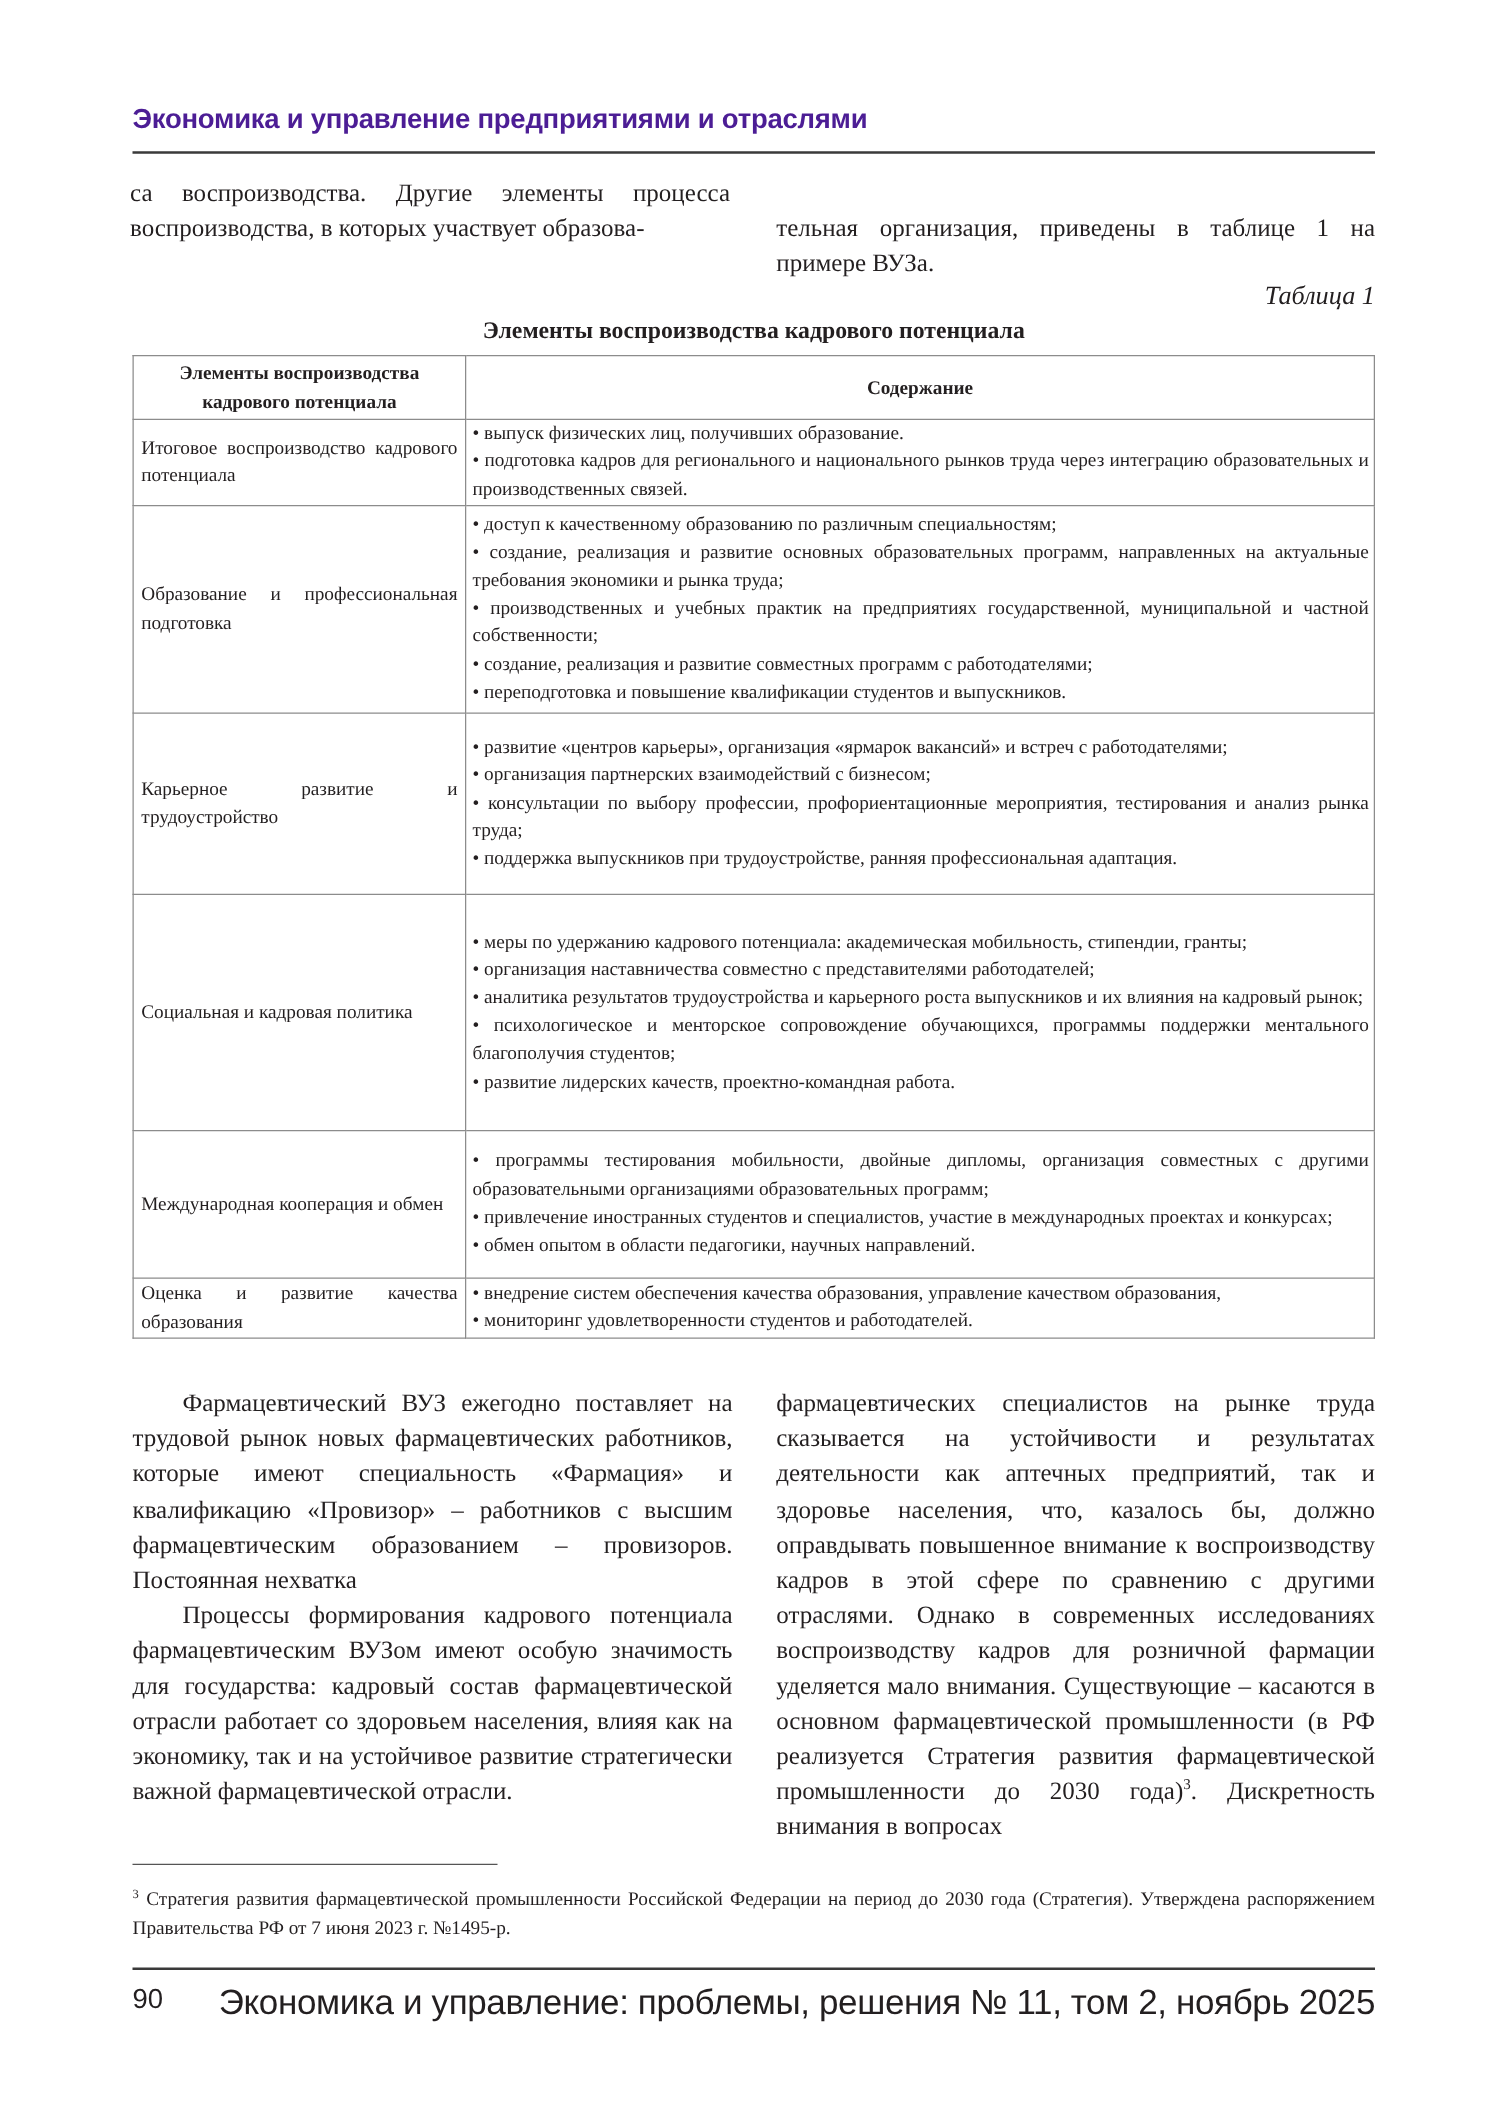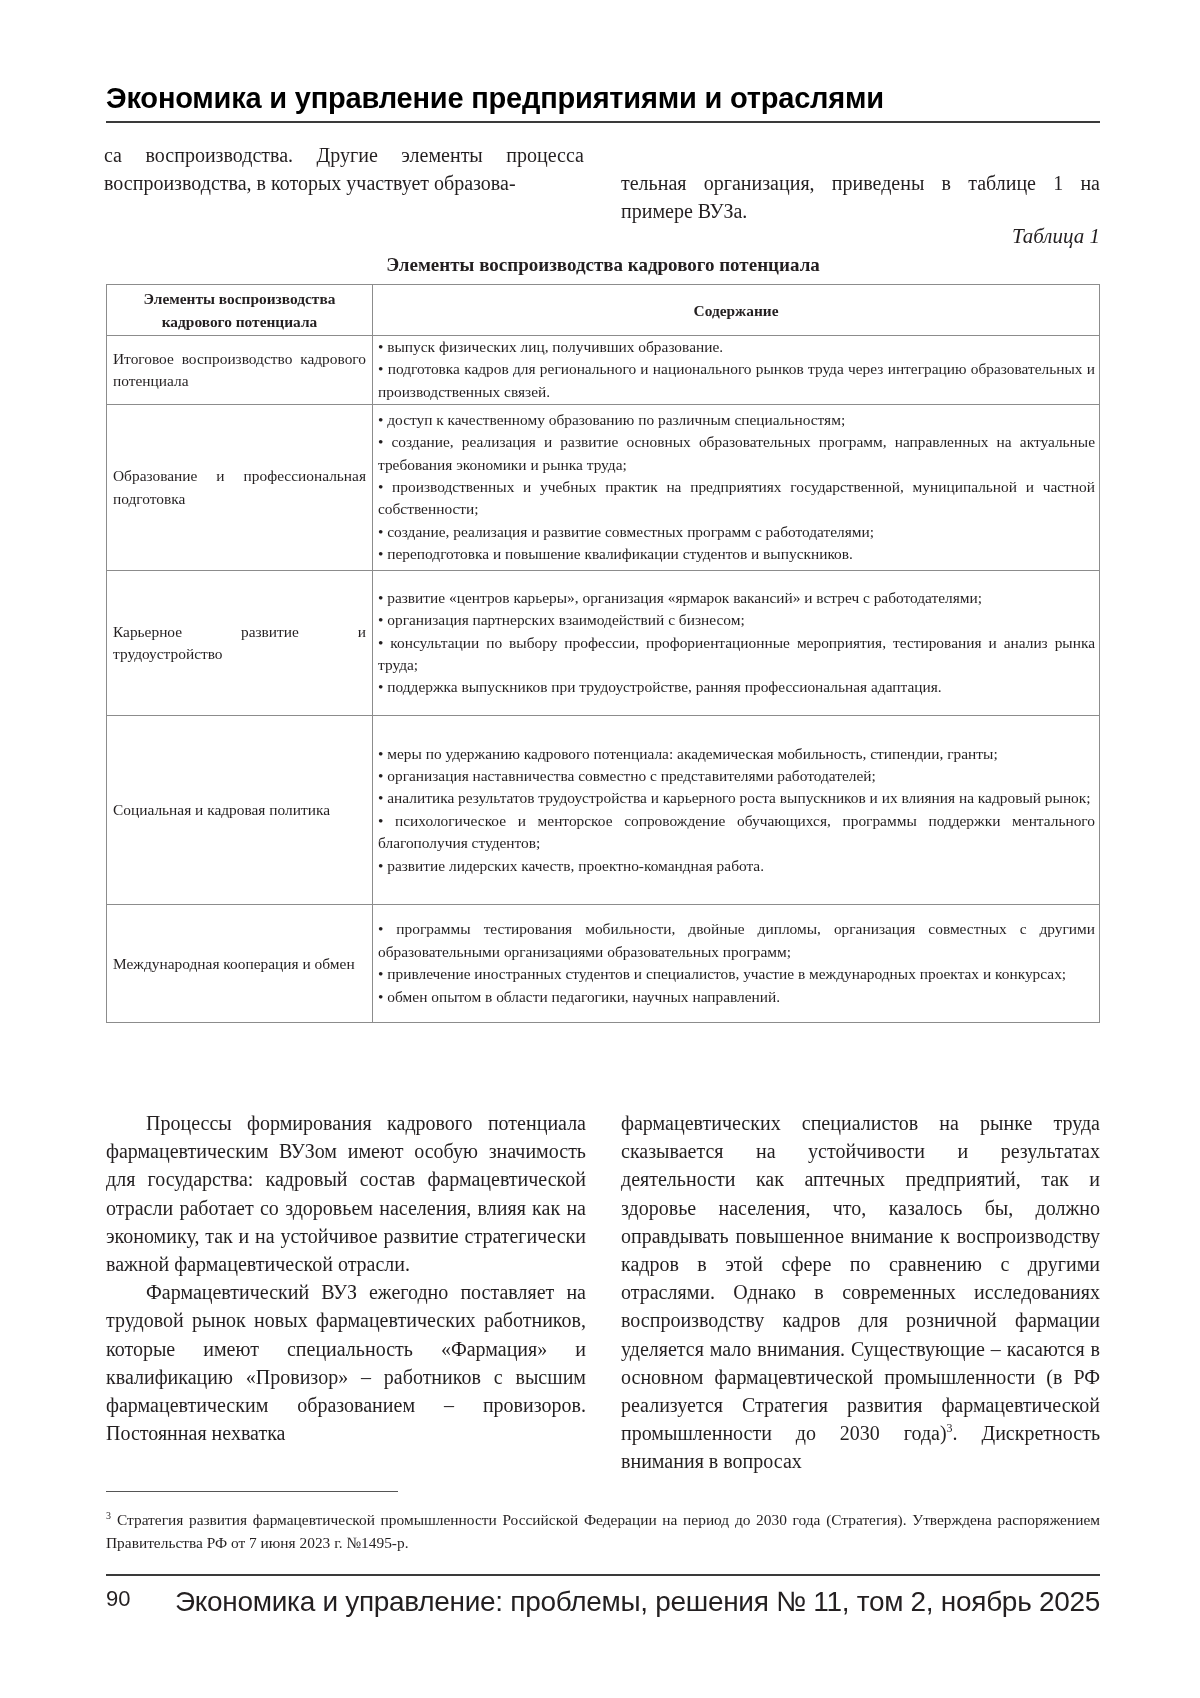--- a/index.html
+++ b/index.html
@@ -1,21 +1,21 @@
 <!DOCTYPE html>
 <html><head>
   <meta charset="utf-8">
   <style>
     html, body { margin: 0; padding: 0; background: #ffffff; }
     body { width: 1200px; height: 1698px; position: relative; overflow: hidden; color: #231f20; }
 
     .running-head {
       position: absolute; left: 106px; top: 82px;
       font-family: "Liberation Sans", sans-serif; font-weight: bold;
-      font-size: 29px; letter-spacing: -0.2px; color: #000000;
+      font-size: 22px; letter-spacing: -0.2px; color: #4c1d95;
     }
     .head-rule {
       position: absolute; left: 106px; top: 121px; width: 994px; height: 2px; background: #3a3a3a;
     }
 
     .col { position: absolute; font-family: "Liberation Serif", serif; font-size: 20px; line-height: 28.2px; text-align: justify; hyphens: manual; }
     .col p { margin: 0; }
     .col p.indent { text-indent: 40px; }
     .col .last { text-align-last: left; }
 
@@ -126,26 +126,33 @@
       </td>
     </tr>
     <tr style="height:118px">
       <td class="c1">Международная кооперация и обмен</td>
       <td class="c2">
         <div>• программы тестирования мобильности, двойные дипломы, организация совместных с другими образовательными организациями образовательных программ;</div>
         <div>• привлечение иностранных студентов и специалистов, участие в международных проектах и конкурсах;</div>
         <div>• обмен опытом в области педагогики, научных направлений.</div>
       </td>
     </tr>
+    <tr style="height:48px">
+      <td class="c1">Оценка и развитие качества образования</td>
+      <td class="c2">
+        <div>• внедрение систем обеспечения качества образования, управление качеством образования,</div>
+        <div>• мониторинг удовлетворенности студентов и работодателей.</div>
+      </td>
+    </tr>
   </tbody>
 </table>
 
 <div class="col bottom-left">
+  <p class="indent">Фармацевтический ВУЗ ежегодно поставляет на трудовой рынок новых фармацевтических работников, которые имеют специальность «Фармация» и квалификацию «Провизор» – работников с высшим фармацевтическим образованием – провизоров. Постоянная нехватка</p>
   <p class="indent">Процессы формирования кадрового потенциала фармацевтическим ВУЗом имеют особую значимость для государства: кадровый состав фармацевтической отрасли работает со здоровьем населения, влияя как на экономику, так и на устойчивое развитие стратегически важной фармацевтической отрасли.</p>
-  <p class="indent">Фармацевтический ВУЗ ежегодно поставляет на трудовой рынок новых фармацевтических работников, которые имеют специальность «Фармация» и квалификацию «Провизор» – работников с высшим фармацевтическим образованием – провизоров. Постоянная нехватка</p>
 </div>
 
 <div class="col bottom-right">
   <p><span>фармацевтических специалистов на рынке труда сказывается на устойчивости и результатах деятельности как аптечных предприятий, так и здоровье населения, что, казалось бы, должно оправдывать повышенное внимание к воспроизводству кадров в этой сфере по сравнению с другими отраслями. Однако в современных исследованиях воспроизводству кадров для розничной фармации уделяется мало внимания. Существующие – касаются в основном фармацевтической промышленности (в РФ реализуется Стратегия развития фармацевтической промышленности до 2030 года)</span><sup class="fnref">3</sup><span>. Дискретность внимания в вопросах</span></p>
 </div>
 
 <div class="fn-rule"></div>
 <div class="footnote"><span class="num">3</span><span>Стратегия развития фармацевтической промышленности Российской Федерации на период до 2030 года (Стратегия). Утверждена распоряжением Правительства РФ от 7 июня 2023 г. №1495-р.</span></div>
 
 <div class="foot-rule"></div>

